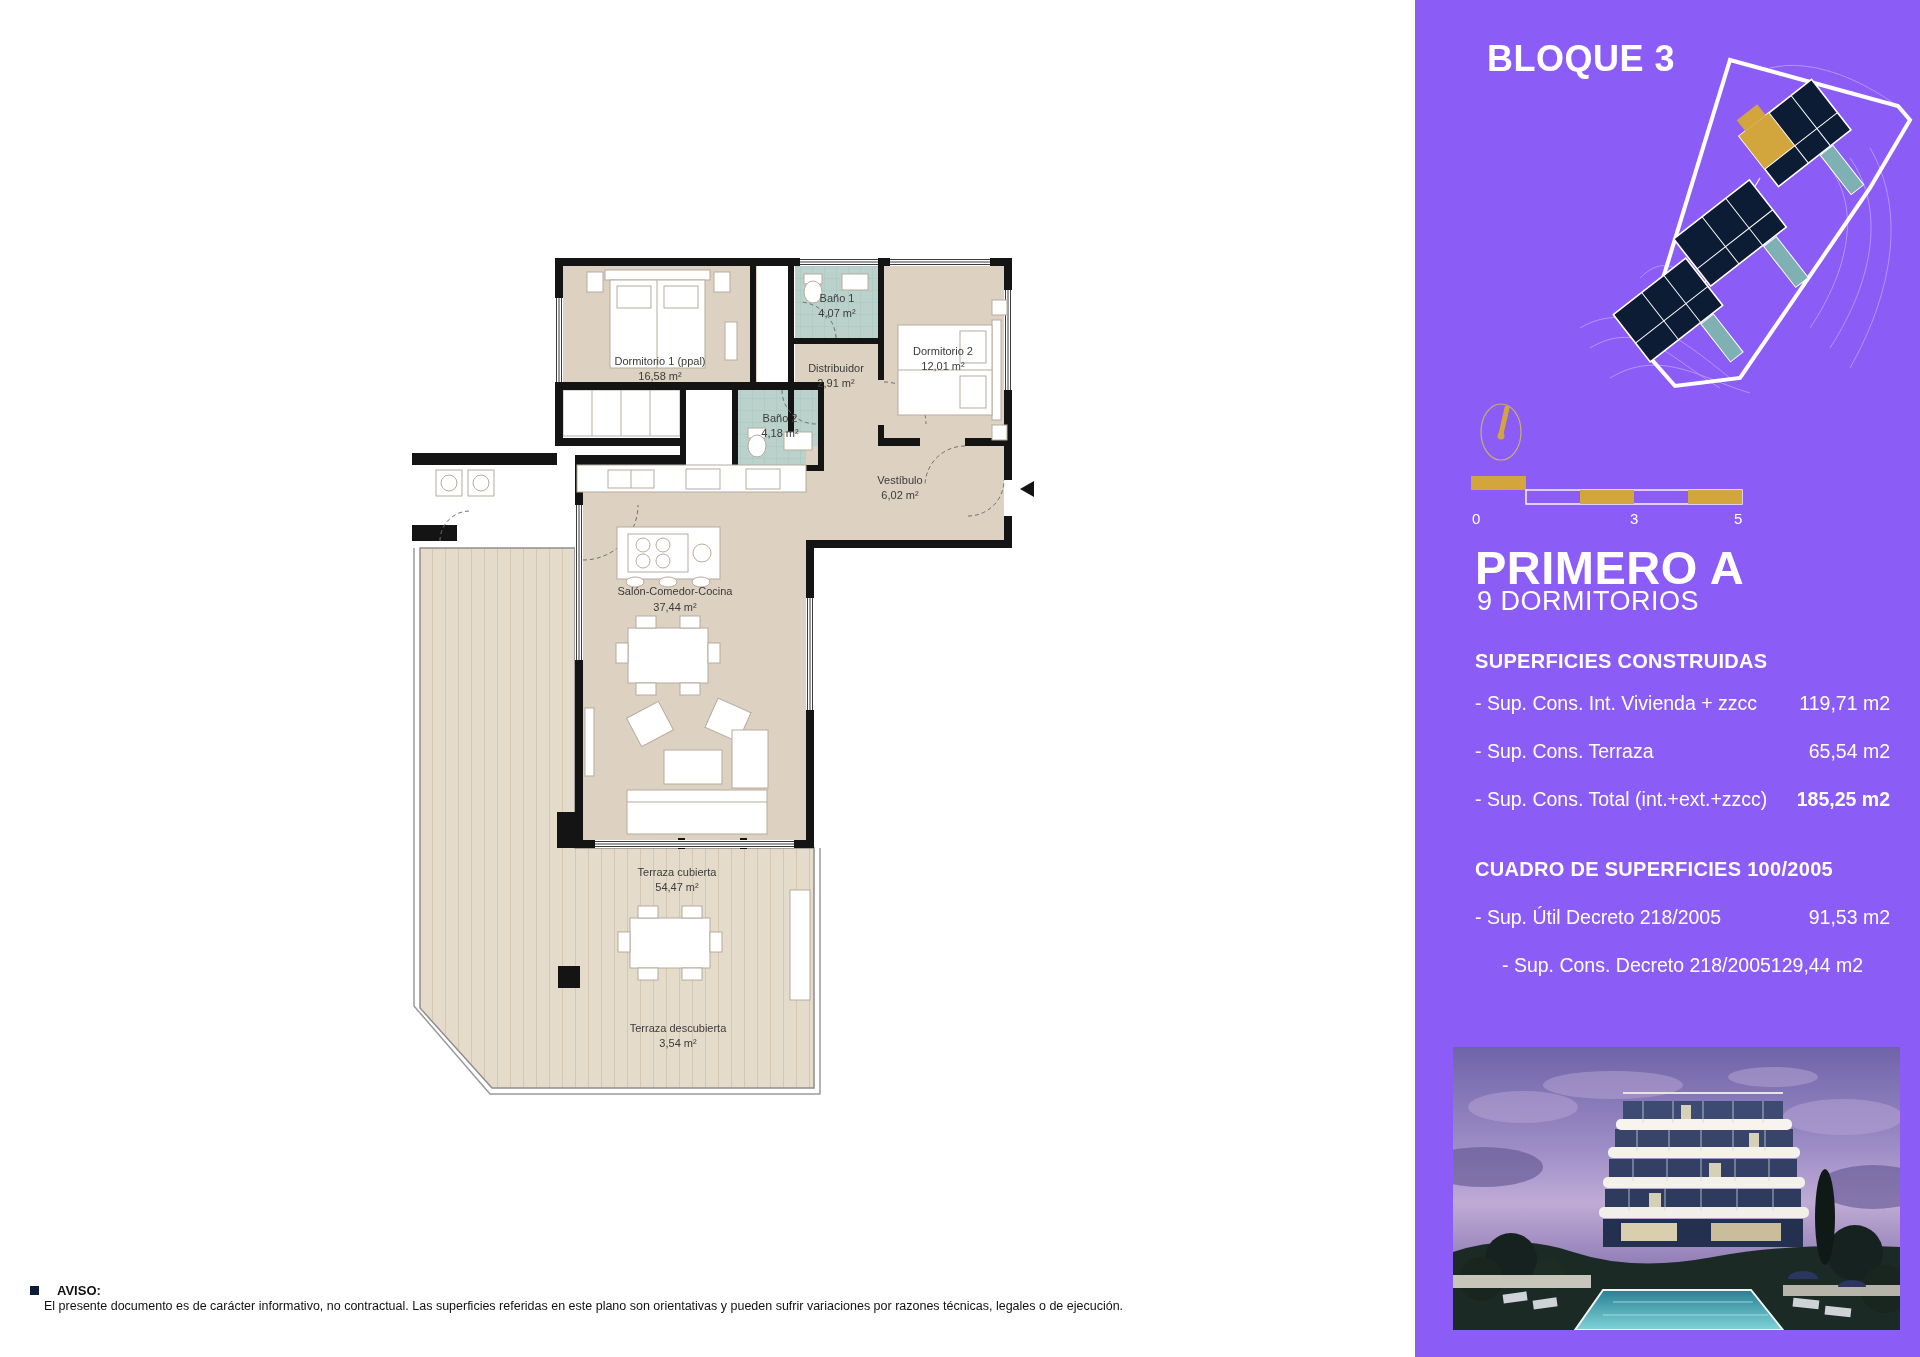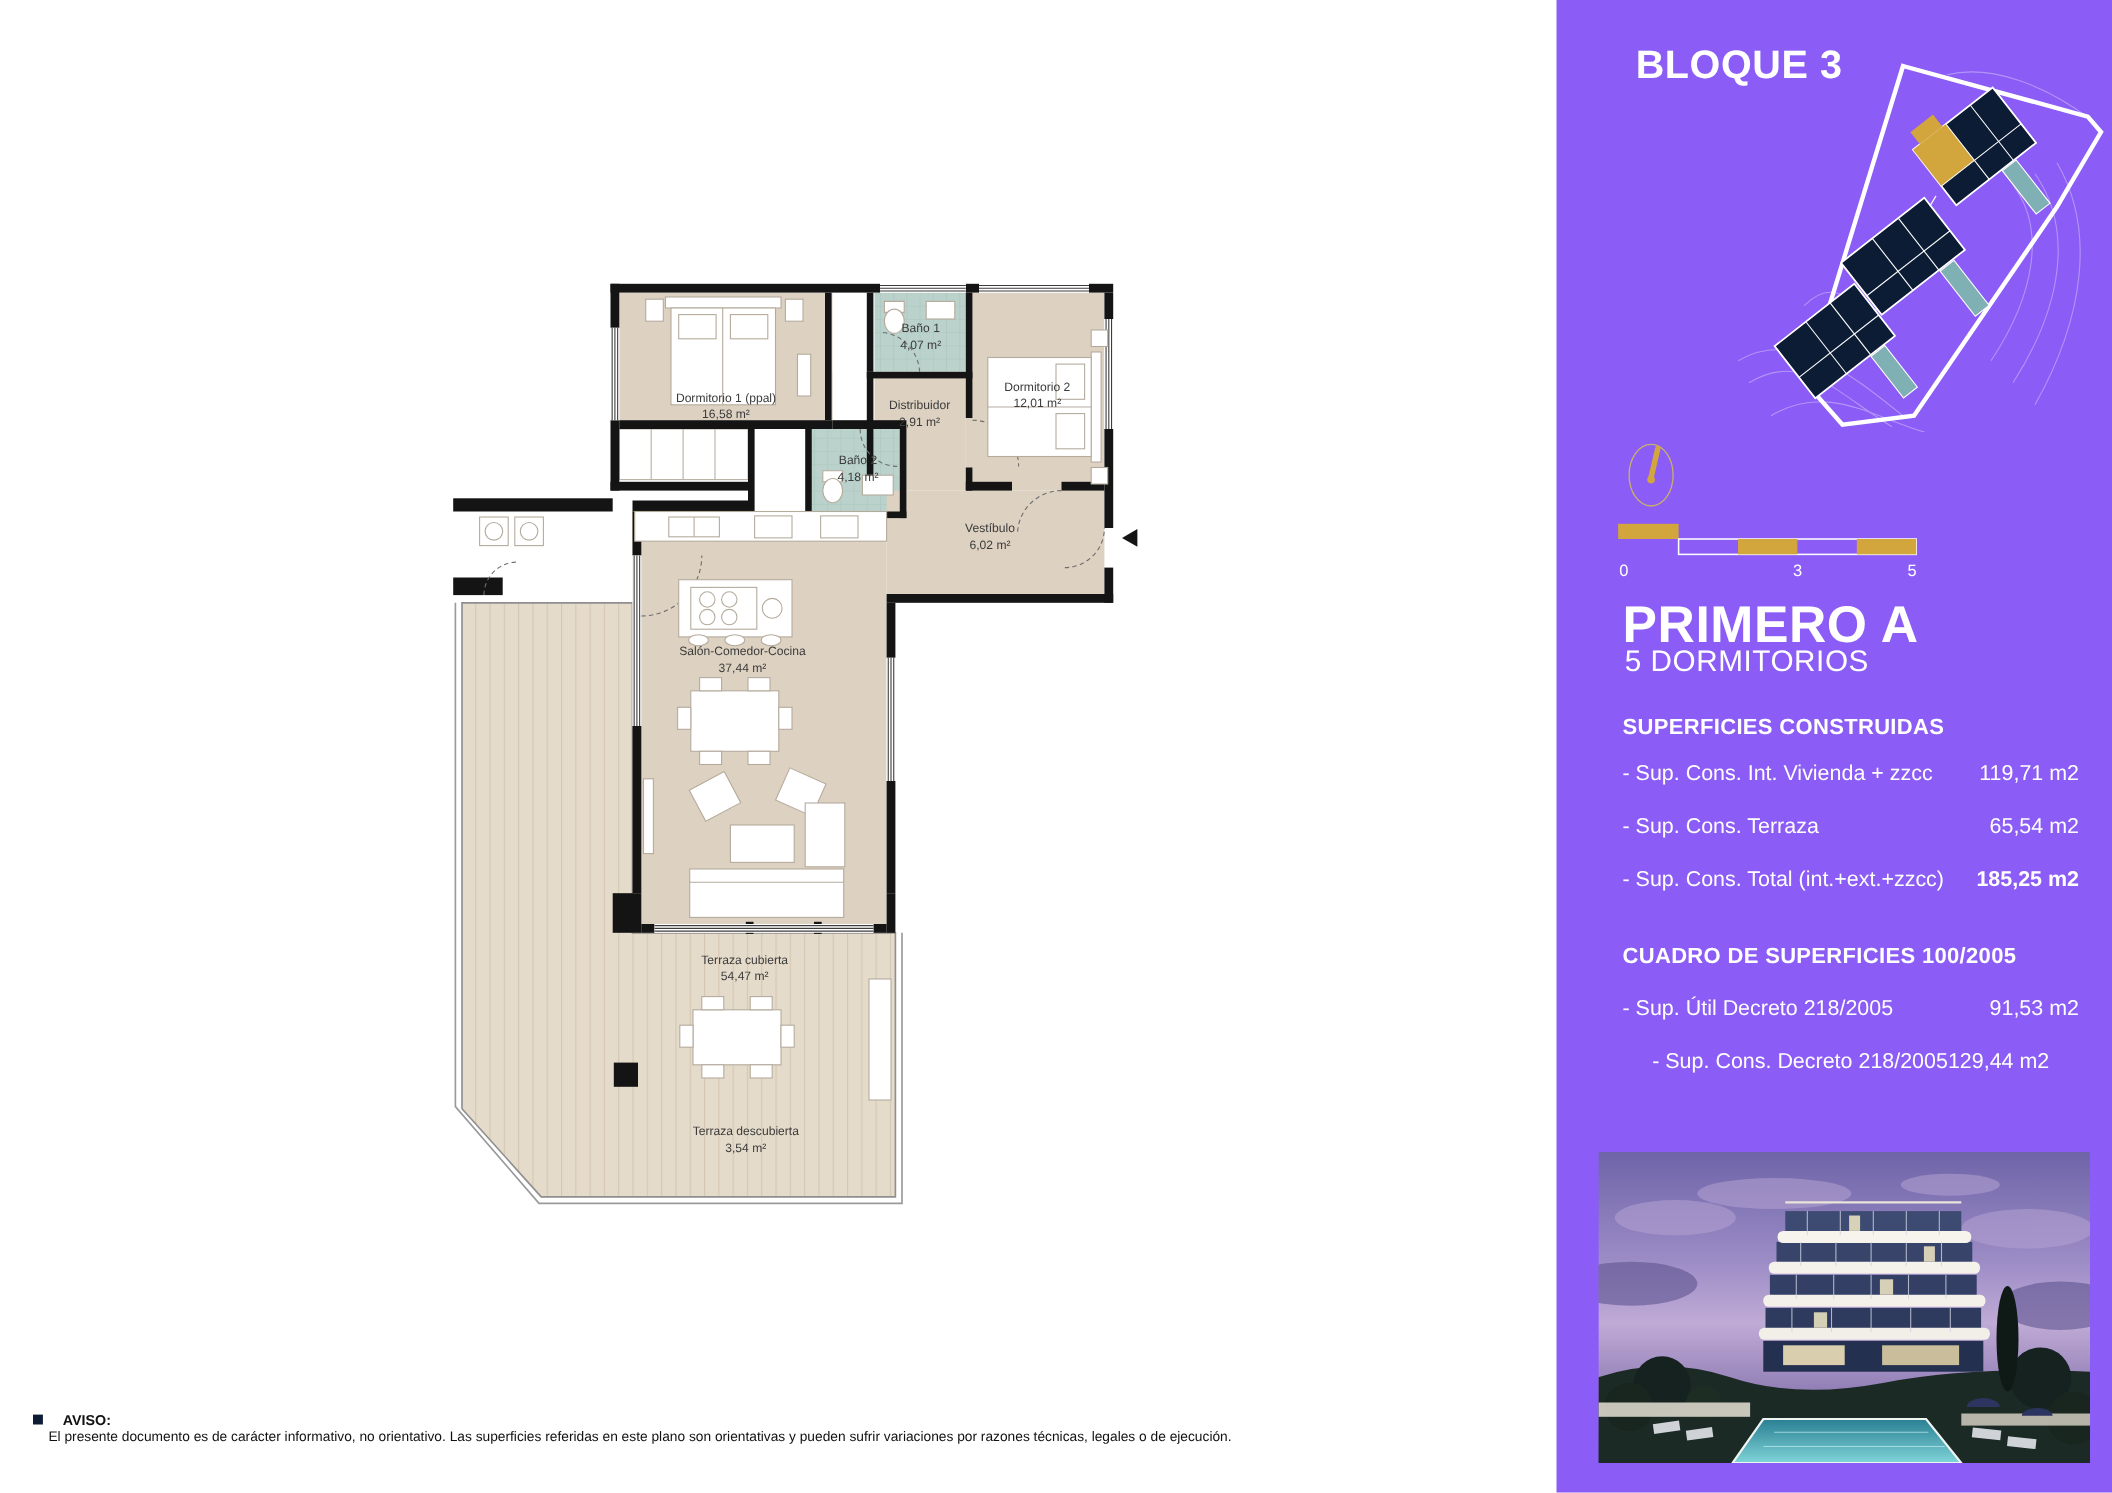--- a/index.html
+++ b/index.html
@@ -344,21 +344,21 @@
         <rect x="56" y="14" width="216" height="14" fill="none" stroke="#ffffff" stroke-width="1.4"></rect>
         <rect x="110" y="14" width="54" height="14" fill="#d2a63c"></rect>
         <rect x="218" y="14" width="54" height="14" fill="#d2a63c"></rect>
         <text x="2" y="48" fill="#ffffff" font-size="15" font-family="Liberation Sans, sans-serif">0</text>
         <text x="160" y="48" fill="#ffffff" font-size="15" font-family="Liberation Sans, sans-serif">3</text>
         <text x="264" y="48" fill="#ffffff" font-size="15" font-family="Liberation Sans, sans-serif">5</text>
       </svg>
     </div>
 
     <div id="unit-title" class="sb-abs">PRIMERO A</div>
-    <div id="unit-sub" class="sb-abs">5 DORMITORIOS</div>
+    <div id="unit-sub" class="sb-abs">9 DORMITORIOS</div>
 
     <div class="sb-abs sec-title" style="top:650px;">SUPERFICIES CONSTRUIDAS</div>
 
     <div class="sb-abs srow" style="top:692px;">
       <span>- Sup. Cons. Int. Vivienda + zzcc</span>
       <span class="val">119,71 m2</span>
     </div>
     <div class="sb-abs srow" style="top:740px;">
       <span>- Sup. Cons. Terraza</span>
       <span class="val">65,54 m2</span>
@@ -483,16 +483,16 @@
         </g>
       </svg>
     </div>
   </div>
 
   <div id="aviso">
     <div class="t">
       <span class="sq"></span>
       <span>AVISO:</span>
     </div>
-    <div class="l">El presente documento es de carácter informativo, no orientativo. Las superficies referidas en este plano son orientativas y pueden sufrir variaciones por razones técnicas, legales o de ejecución.</div>
+    <div class="l">El presente documento es de carácter informativo, no contractual. Las superficies referidas en este plano son orientativas y pueden sufrir variaciones por razones técnicas, legales o de ejecución.</div>
   </div>
 
 </div>
 
 </body></html>

